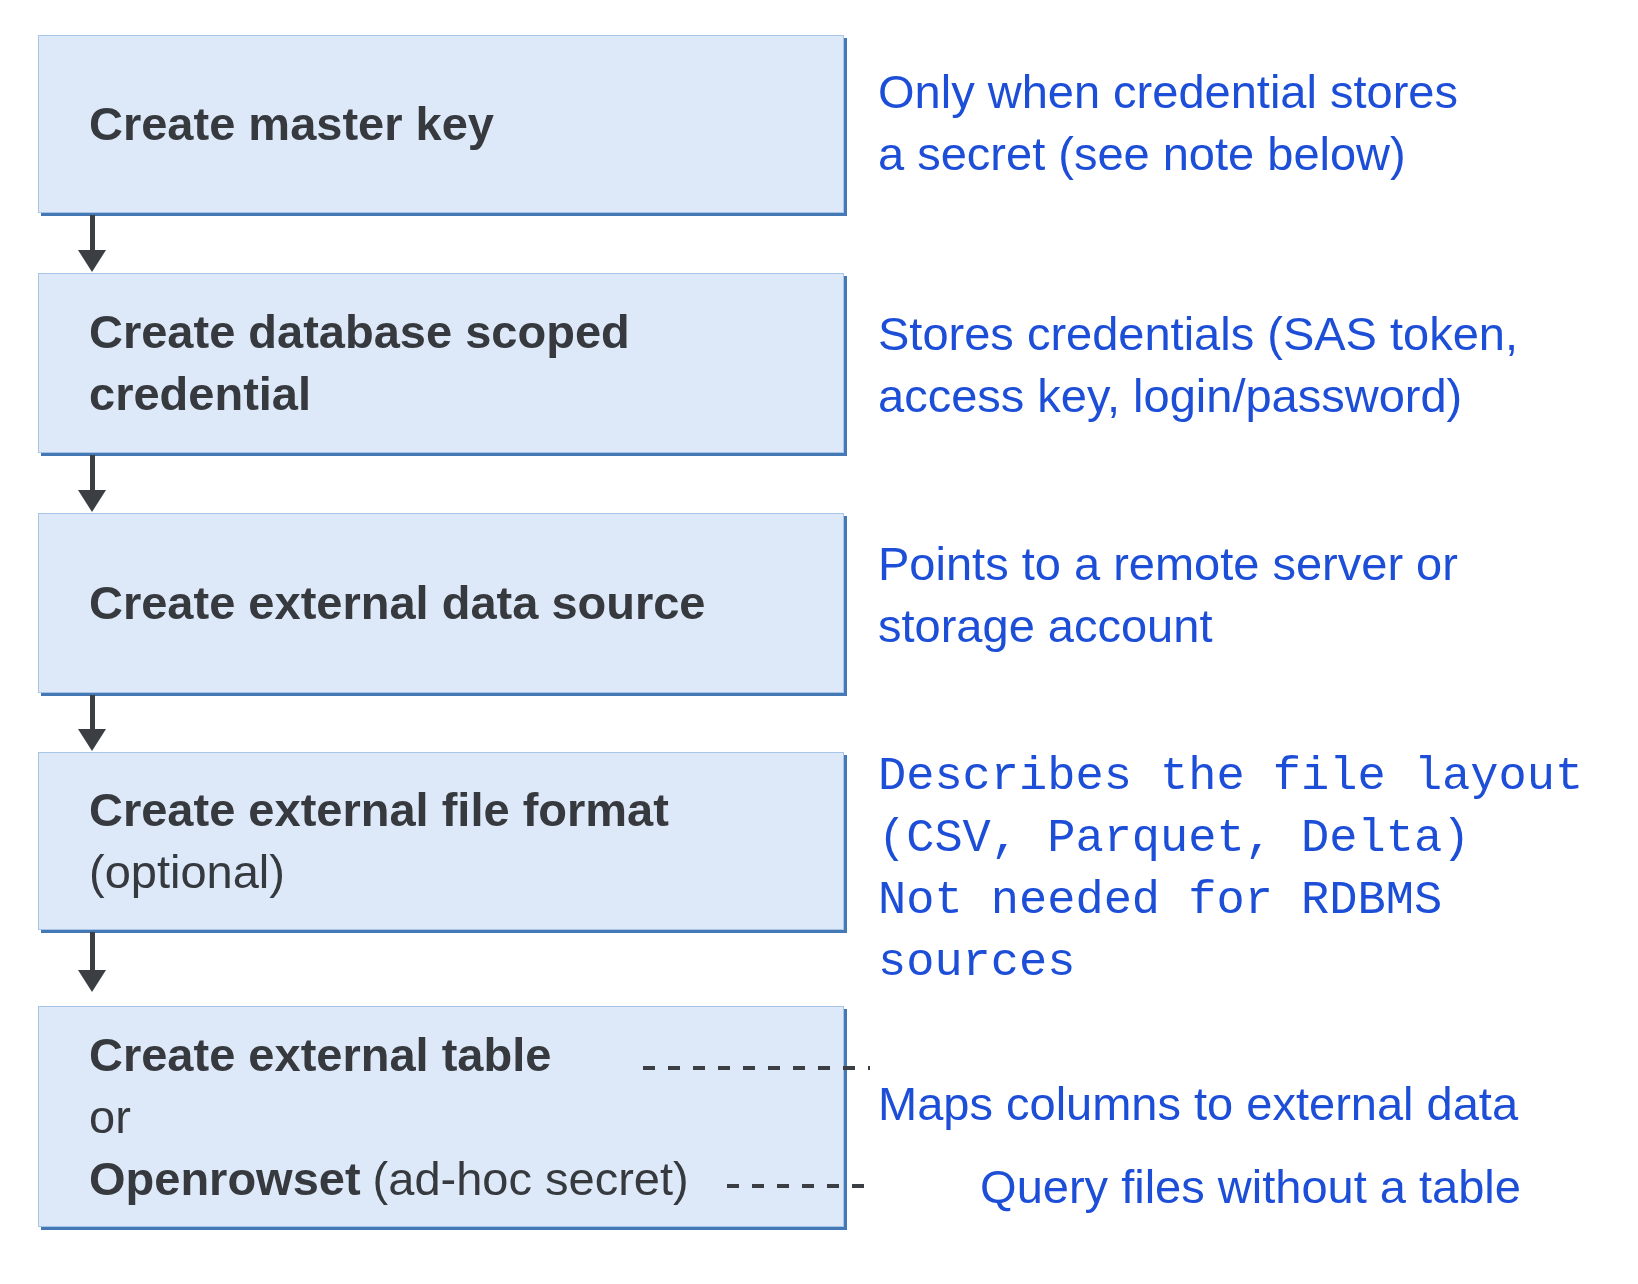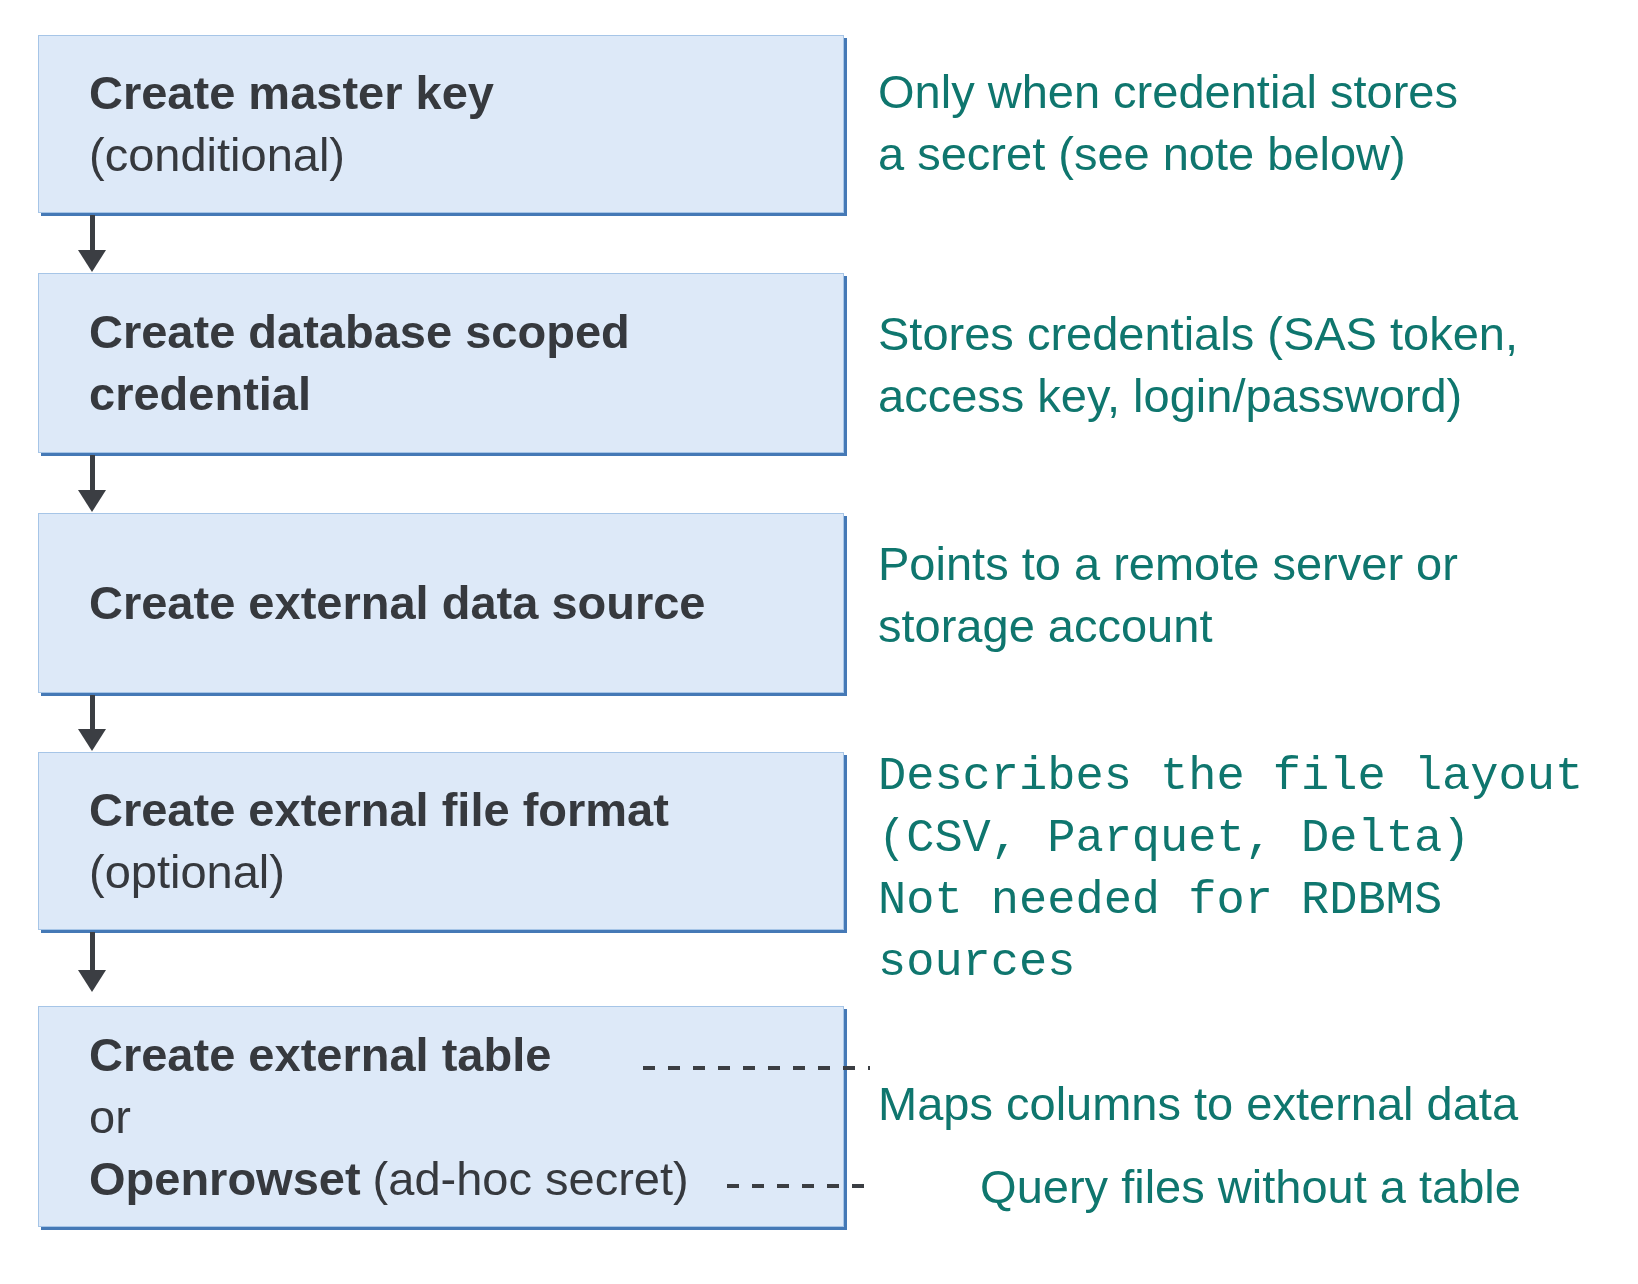--- a/index.html
+++ b/index.html
@@ -61,21 +61,21 @@
   .a4 { top: 932px; height: 60px; }
 
   
   .note {
     position: absolute;
     left: 878px;
     width: 745px;
     font-size: 47px;
     line-height: 62px;
     white-space: pre-line;
-    color: #0f766e;
+    color: #1d4ed8;
   }
   .n1 { top: 61px; }
   .n2 { top: 303px; }
   .n3 { top: 533px; }
   .n4 { top: 746px; font-family: Liberation Mono, monospace; }
   .n5 { top: 1073px; }
   .n6 { top: 1156px; text-align: center; }
 
   
   .dash {
@@ -88,21 +88,20 @@
   .d1 { left: 643px; top: 1066px; width: 227px; }
   .d2 { left: 727px; top: 1184px; width: 143px; }
 </style>
 </head>
 <body>
 
 <div class="stage">
 
   <div class="box b1">
     <div class="title">Create master key</div>
-    <div class="subtitle">(conditional)</div>
   </div>
 
   <div class="box b2">
     <div class="title">Create database scoped
 credential</div>
   </div>
 
   <div class="box b4">
     <div class="title">Create external file format</div>
     <div class="subtitle">(optional)</div>

